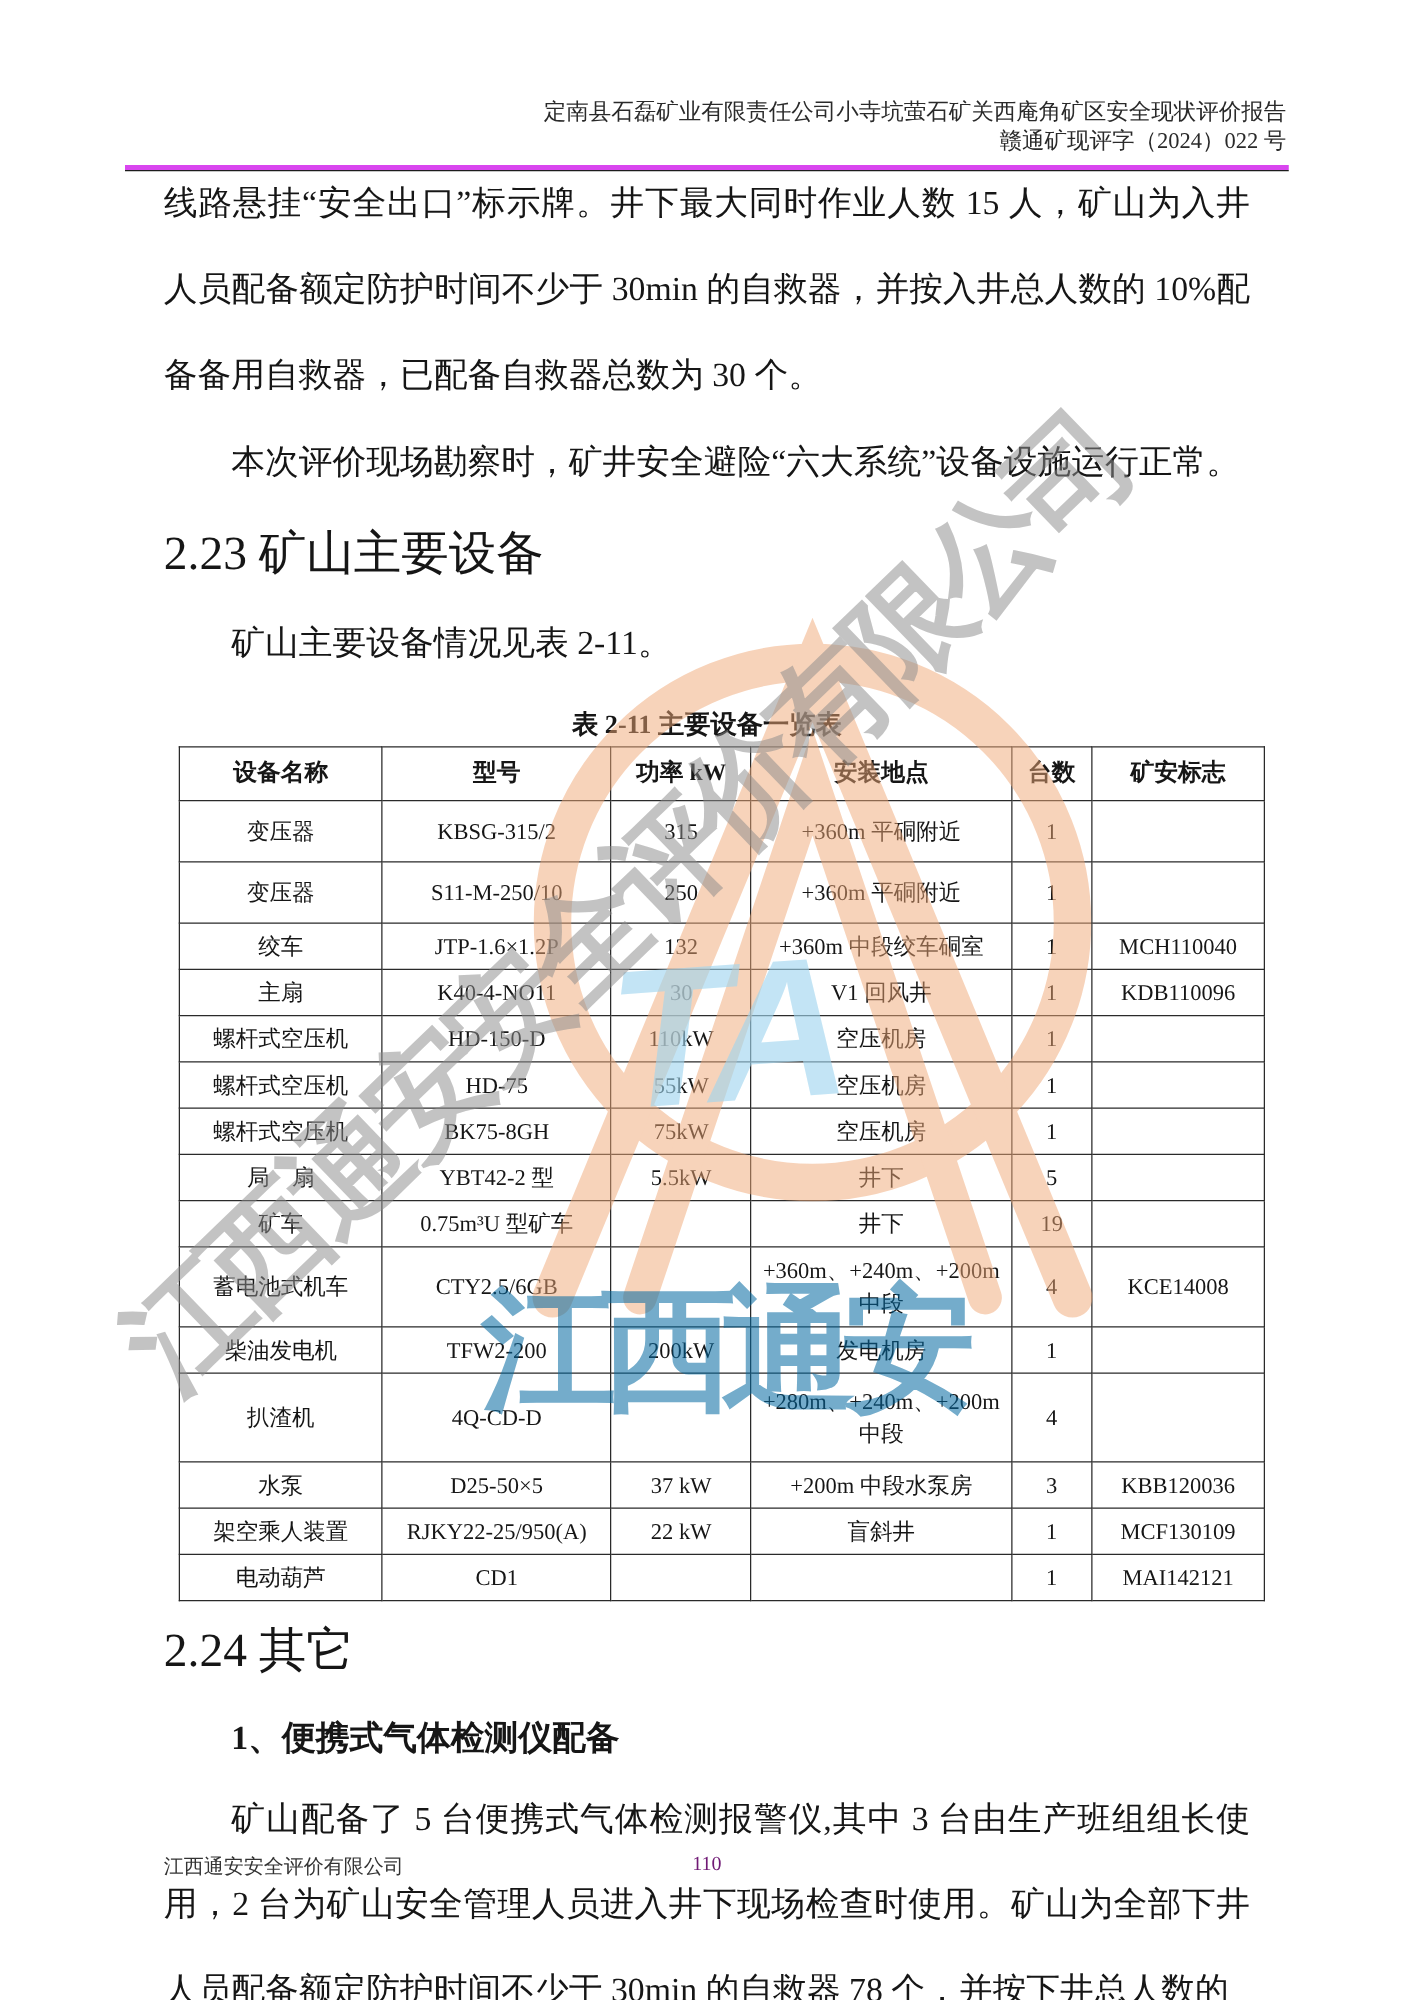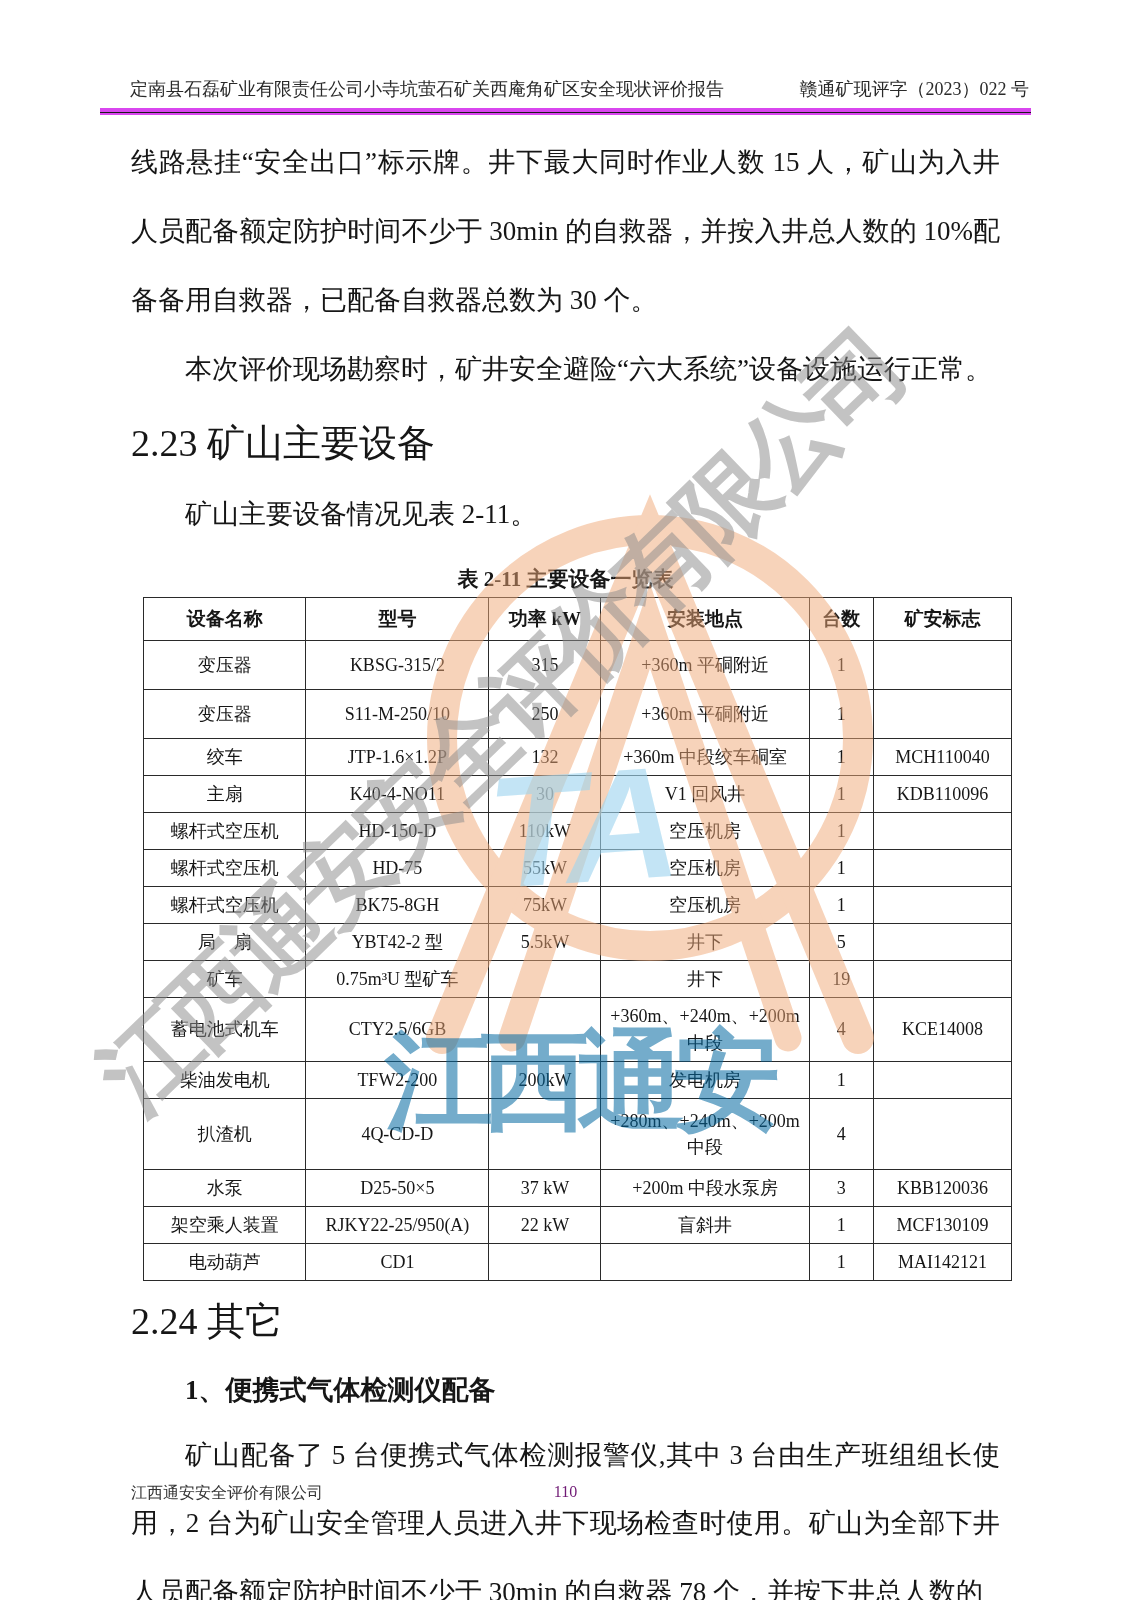--- a/index.html
+++ b/index.html
@@ -9,21 +9,22 @@
     overflow:hidden;
   }
   .page{position:absolute;inset:0;}
 
   
   .header{
     position:absolute;top:78px;left:100px;right:100px;
     display:flex;justify-content:space-between;align-items:flex-end;
     font-size:18px;line-height:1.3;color:#2a2a2a;
     padding:0 2px 7px 30px;
-    border-bottom:7px solid #d946ef;
+    border-bottom:4px solid #d946ef;
+    flex-direction:column;
   }
   .header:after{
     content:"";position:absolute;left:0;right:0;bottom:-5px;height:1px;background:#1c1c1c;
   }
 
   
   .content{position:absolute;left:131px;width:869px;top:128px;z-index:1;}
   .para{font-size:27px;line-height:2.55;text-align:justify;margin:0;}
   .indent{text-indent:2em;}
   .h-section{font-size:38px;font-weight:normal;margin:10px 0 6px 0;line-height:1.6;}
@@ -75,21 +76,21 @@
     color:#9fd5ef;opacity:0.62;transform:rotate(-4deg);letter-spacing:-8px;
   }
 </style>
 </head>
 <body>
 
 <div class="page">
 
   <div class="header">
     <span>定南县石磊矿业有限责任公司小寺坑萤石矿关西庵角矿区安全现状评价报告</span>
-    <span>赣通矿现评字（2023）022 号</span>
+    <span>赣通矿现评字（2024）022 号</span>
   </div>
 
   <div class="content">
     <p class="para">线路悬挂“安全出口”标示牌。井下最大同时作业人数 15 人，矿山为入井人员配备额定防护时间不少于 30min 的自救器，并按入井总人数的 10%配备备用自救器，已配备自救器总数为 30 个。</p>
     <p class="para indent">本次评价现场勘察时，矿井安全避险“六大系统”设备设施运行正常。</p>
 
     <div class="h-section">2.23 矿山主要设备</div>
     <p class="para indent">矿山主要设备情况见表 2-11。</p>
 
     <div class="tbl-caption">表 2-11 主要设备一览表</div>

